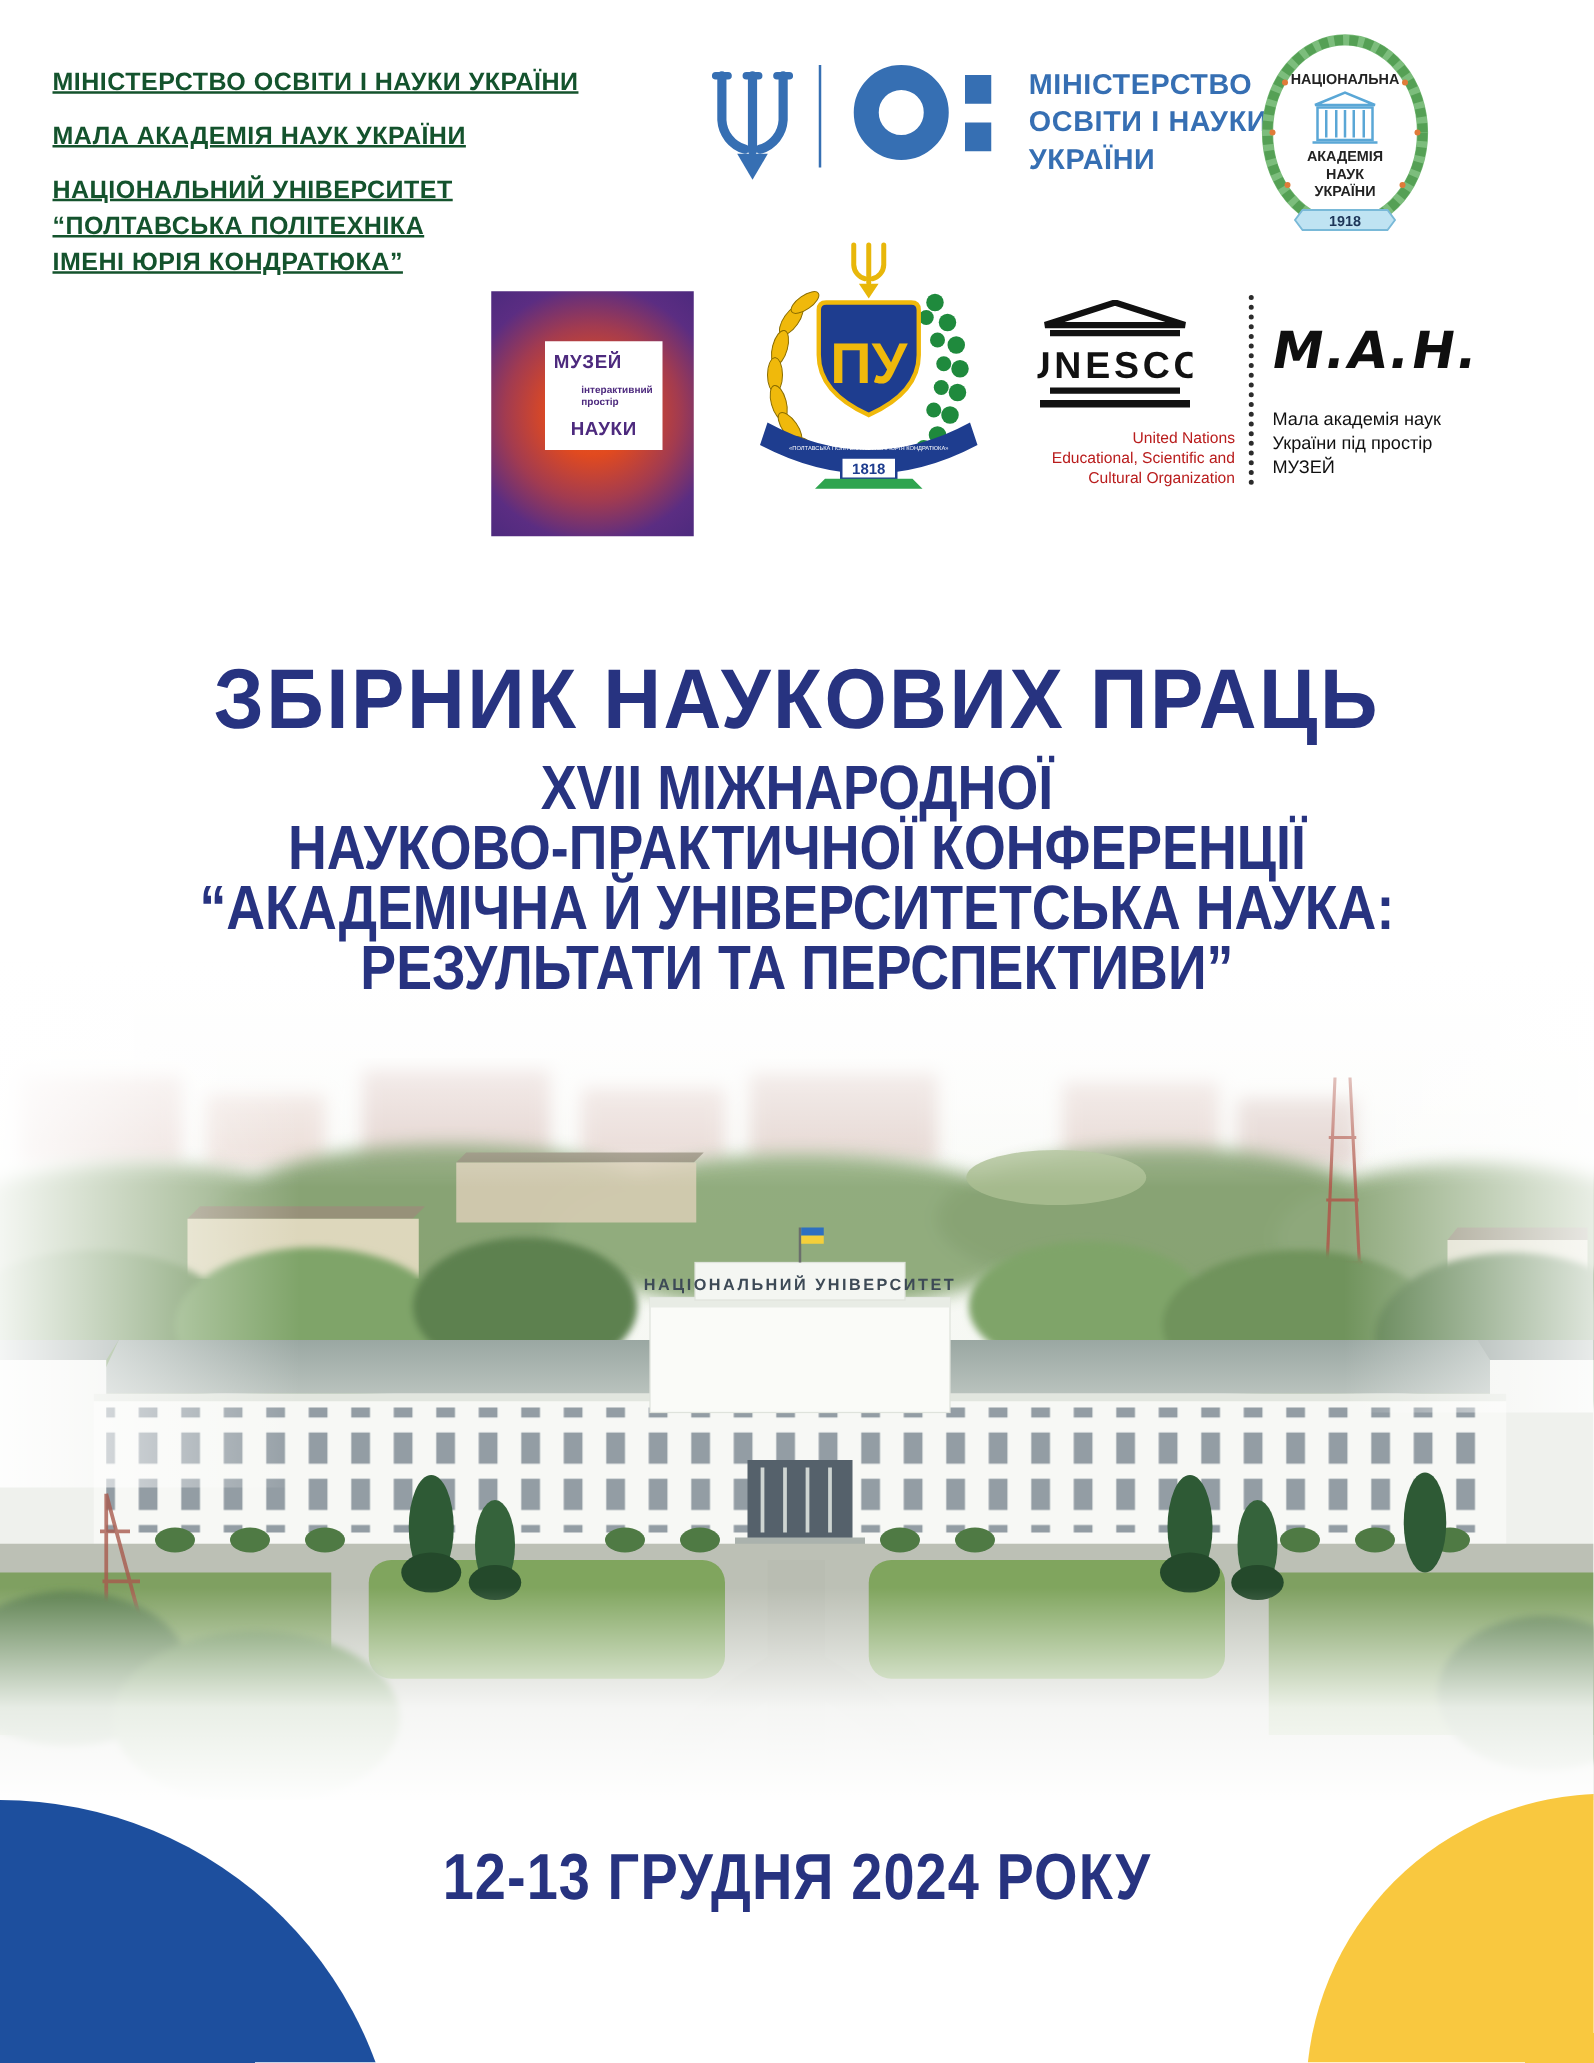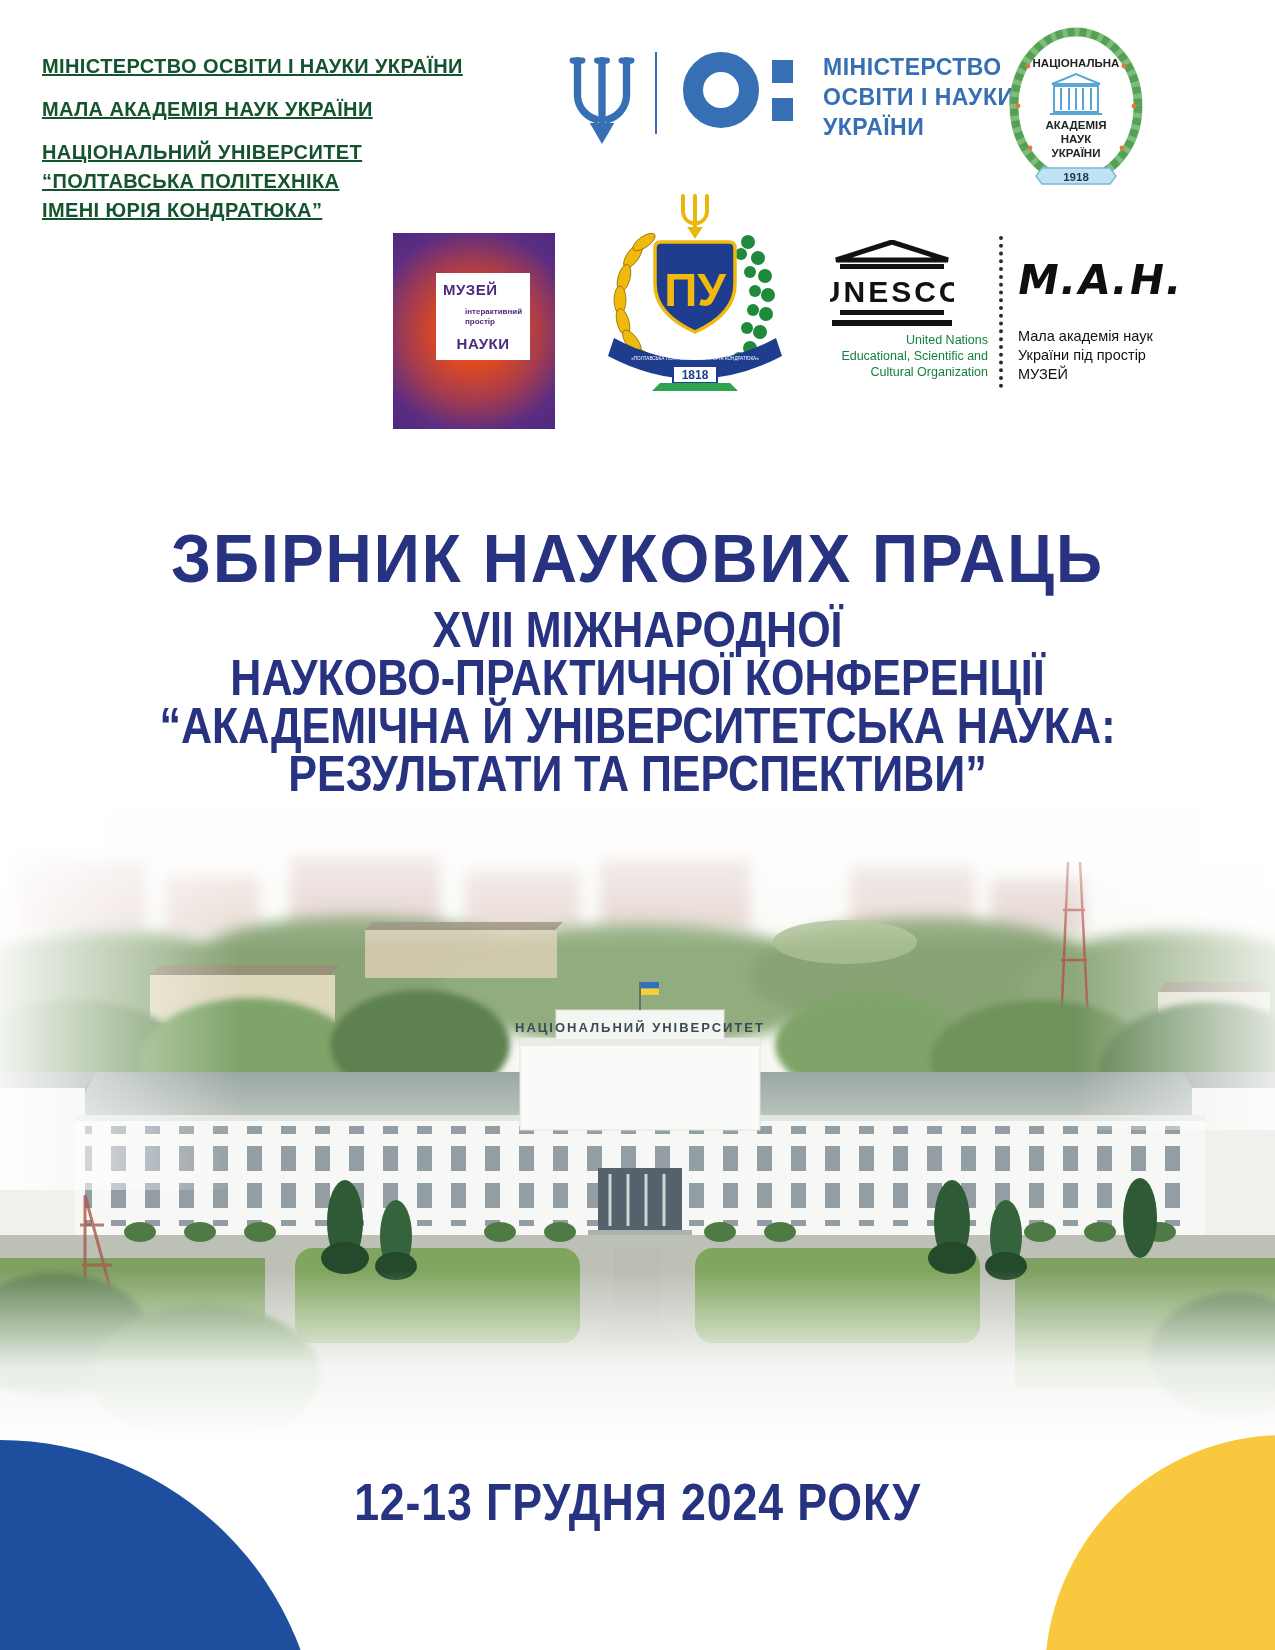--- a/index.html
+++ b/index.html
@@ -33,21 +33,21 @@
   .museum-inner{
     position:absolute;left:43px;top:40px;width:94px;height:87px;background:#ffffff;
     display:flex;flex-direction:column;justify-content:space-between;padding:8px 7px;box-sizing:border-box;
   }
   .museum-word1{font-size:15px;font-weight:800;color:#4d2a7e;letter-spacing:.5px;}
   .museum-tagline{font-size:8px;line-height:10px;color:#4d2a7e;margin-left:22px;font-weight:600;}
   .museum-word2{font-size:15px;font-weight:800;color:#4d2a7e;letter-spacing:.5px;text-align:center;}
   .univ-emblem{position:absolute;left:600px;top:190px;}
   .unesco-block{position:absolute;left:796px;top:240px;width:192px;text-align:center;}
   .unesco-temple{display:block;margin:0 auto;}
-  .unesco-caption{font-size:12.5px;line-height:16px;color:#15803d;text-align:right;}
+  .unesco-caption{margin-top:10px;font-size:12.5px;line-height:16px;color:#b91c1c;text-align:right;}
   .logo-dots{position:absolute;left:999px;top:236px;height:152px;border-left:4px dotted #2b2b2b;}
   .man-block{position:absolute;left:1018px;top:256px;width:220px;}
   .man-name{
     font-size:41px;font-weight:900;color:#0f0f0f;letter-spacing:2px;
     transform:skewX(-10deg);transform-origin:left;font-family:"DejaVu Sans",sans-serif;
   }
   .man-caption{margin-top:23px;font-size:14.5px;line-height:19px;color:#111;}
   
   .main-title{
     position:absolute;left:0;top:522px;width:100%;text-align:center;

